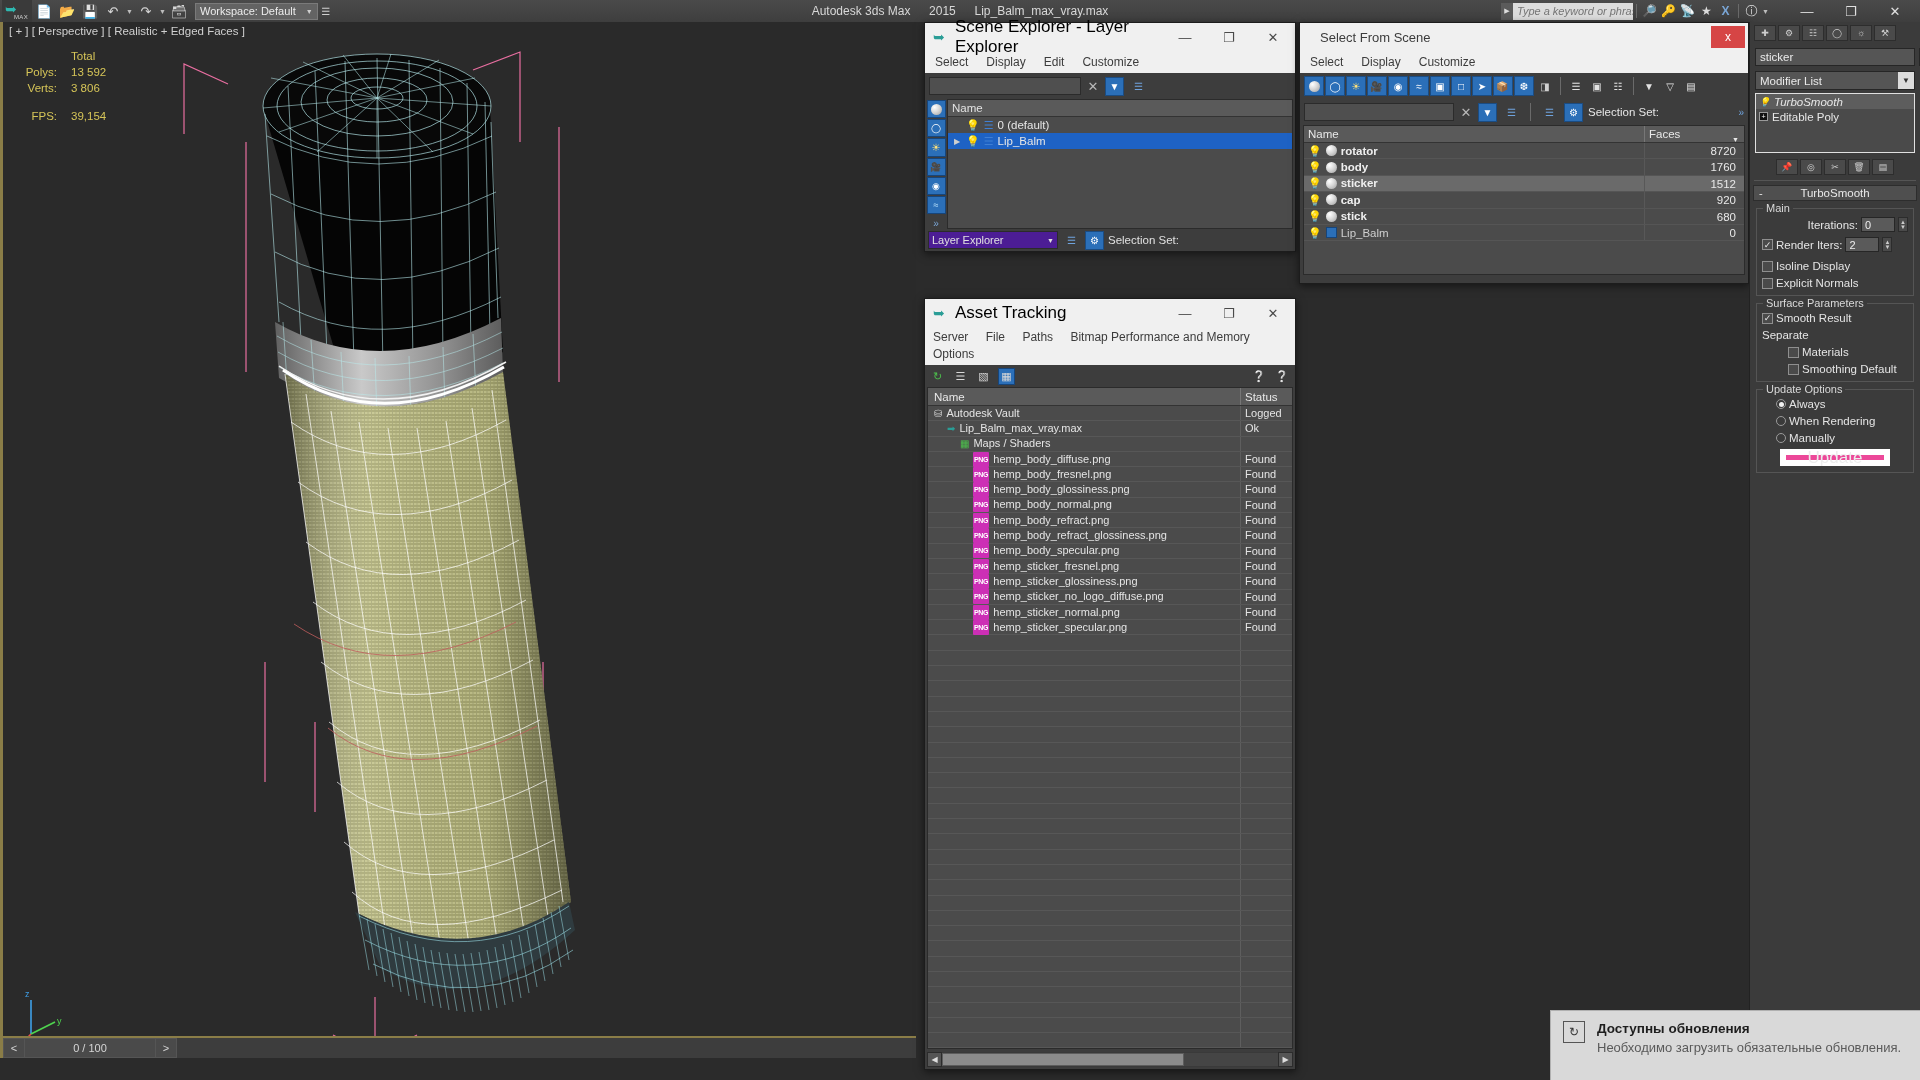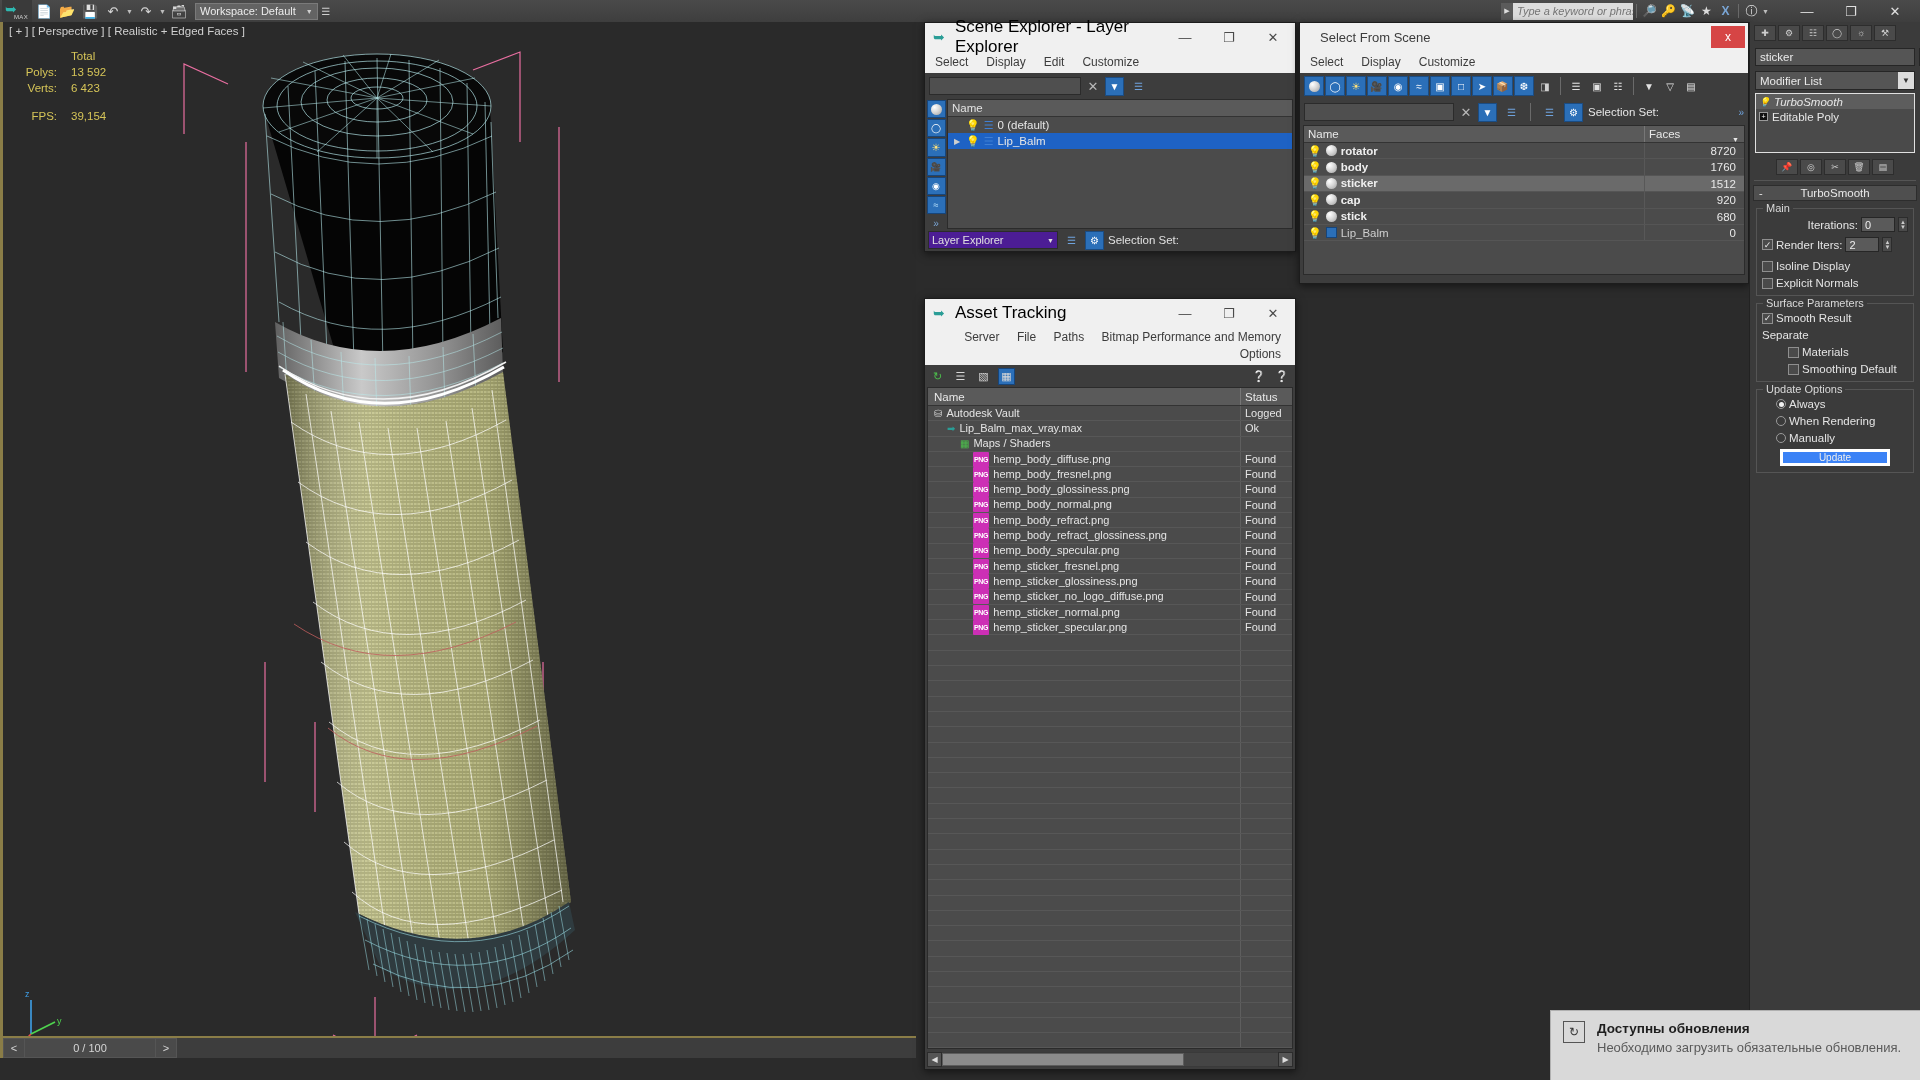--- a/index.html
+++ b/index.html
@@ -126,21 +126,21 @@
   .expander { position:absolute; font-size:8px; color:#cfcfcf; margin-left:-12px;}
   .se-footer { height:22px; background:#3d3d3d; display:flex; align-items:center; padding:0 3px; gap:4px;}
   .se-combo { width:130px; height:18px; background:#4c1d95; border:1px solid #2b2b2b;
               display:flex; align-items:center; padding:0 3px; font-size:11px; color:#e0e0e0;}
   .se-combo .car { margin-left:auto; font-size:7px; }
   .se-selset { font-size:11.5px; color:#e0e0e0; }
 
   
   #asset-tracking { left:924px; top:298px; width:372px; height:772px; }
   .at-menu { height:38px; background:#f0f0f0; padding:2px 0 9px 8px; font-size:12px; color:#3c3c3c;
-             line-height:17px;text-align:right; }
+             line-height:17px; }
   .at-menu span { margin-right:14px; }
   .at-toolbar { height:22px; background:#3d3d3d; display:flex; align-items:center; padding:0 4px; gap:6px; }
   .at-ic { width:17px; height:17px; display:flex; align-items:center; justify-content:center;
            font-size:11px; color:#d8d8d8; }
   .at-ic.active { background:#2b6fb8; border:1px solid #17457a; }
   .at-table { background:#4b4b4b; border:1px solid #2b2b2b; margin:0 2px;
               height: calc(100% - 28px - 38px - 22px - 20px); overflow:hidden; }
   .at-hdr { height:18px; background:#5a5a5a; display:flex; font-size:11.5px; color:#e8e8e8;
             border-bottom:1px solid #333; }
   .at-hdr .c1 { flex:1; padding-left:6px; line-height:18px; }
@@ -224,37 +224,44 @@
   .spin-in { width:34px; height:15px; background:#5a5a5a; border:1px solid #262626; color:#ededed;
              font-size:11px; padding-left:3px; line-height:13px; }
   .spin-btn { width:10px; height:15px; background:#4a4a4a; border:1px solid #2c2c2c;
               display:flex; flex-direction:column; align-items:center; justify-content:center;
               font-size:6px; color:#ccc; line-height:5px;}
   .cbx { width:11px; height:11px; background:#4a4a4a; border:1px solid #8f8f8f; display:inline-flex;
          align-items:center; justify-content:center; font-size:9px; color:#e8e8e8; }
   .rad { width:10px; height:10px; border-radius:50%; background:#3a3a3a; border:1px solid #9a9a9a;
          display:inline-flex; align-items:center; justify-content:center; }
   .rad .dot { width:5px; height:5px; border-radius:50%; background:#f0f0f0; }
-  .btn-wide { margin:5px auto 0 auto; width:110px; height:17px; background:#3b82f6; border:3px solid #ffffff;
-              display:flex; align-items:center; justify-content:center; font-size:10px; color:#ededed; }
+  .btn-wide { margin:5px auto 0 auto; width:110px; height:17px; background:#ec4899; border:6px solid #ffffff;
+              display:flex; align-items:center; justify-content:center; font-size:17px; color:#ededed; }
 
   
   #toast { position:absolute; right:0; bottom:0; width:370px; height:70px; background:#d9d9d9;
            border-left:1px solid #b0b0b0; border-top:1px solid #b0b0b0; display:flex; padding:10px 12px; }
   .toast-ic { width:22px; height:22px; border:1px solid #555; display:flex; align-items:center;
               justify-content:center; font-size:12px; color:#333; margin-right:12px; flex:none; }
   .toast-title { font-size:13.5px; font-weight:bold; color:#1e1e1e; margin-bottom:3px; }
   .toast-body { font-size:13px; color:#5a5a5a; line-height:17px; }
 </style>
 </head>
 <body>
 
 <div id="app">
 
   <div class="titlebar">
+    <div class="title-center">
+      <span>Autodesk 3ds Max</span>
+      <span class="sep"></span>
+      <span>2015</span>
+      <span class="sep"></span>
+      <span>Lip_Balm_max_vray.max</span>
+    </div>
 
     <div class="qat">
       <div class="maxlogo">
         <span class="glyph">➥</span>
         <span class="txt">MAX</span>
       </div>
       <div class="qbtn">📄</div>
       <div class="qbtn">📂</div>
       <div class="qbtn">💾</div>
       <div class="qbtn">↶</div>
@@ -486,21 +493,21 @@
             <tr>
               <td class="k"></td>
               <td class="v">Total</td>
             </tr>
         <tr>
               <td class="k">Polys:</td>
             <td class="v">13 592</td>
             </tr>
         <tr>
               <td class="k">Verts:</td>
-            <td class="v">6 423</td>
+            <td class="v">3 806</td>
             </tr>
         <tr>
               <td style="height:12px"></td>
               <td></td>
             </tr>
         <tr>
               <td class="k">FPS:</td>
             <td class="v">39,154</td>
             </tr>
       </tbody>

